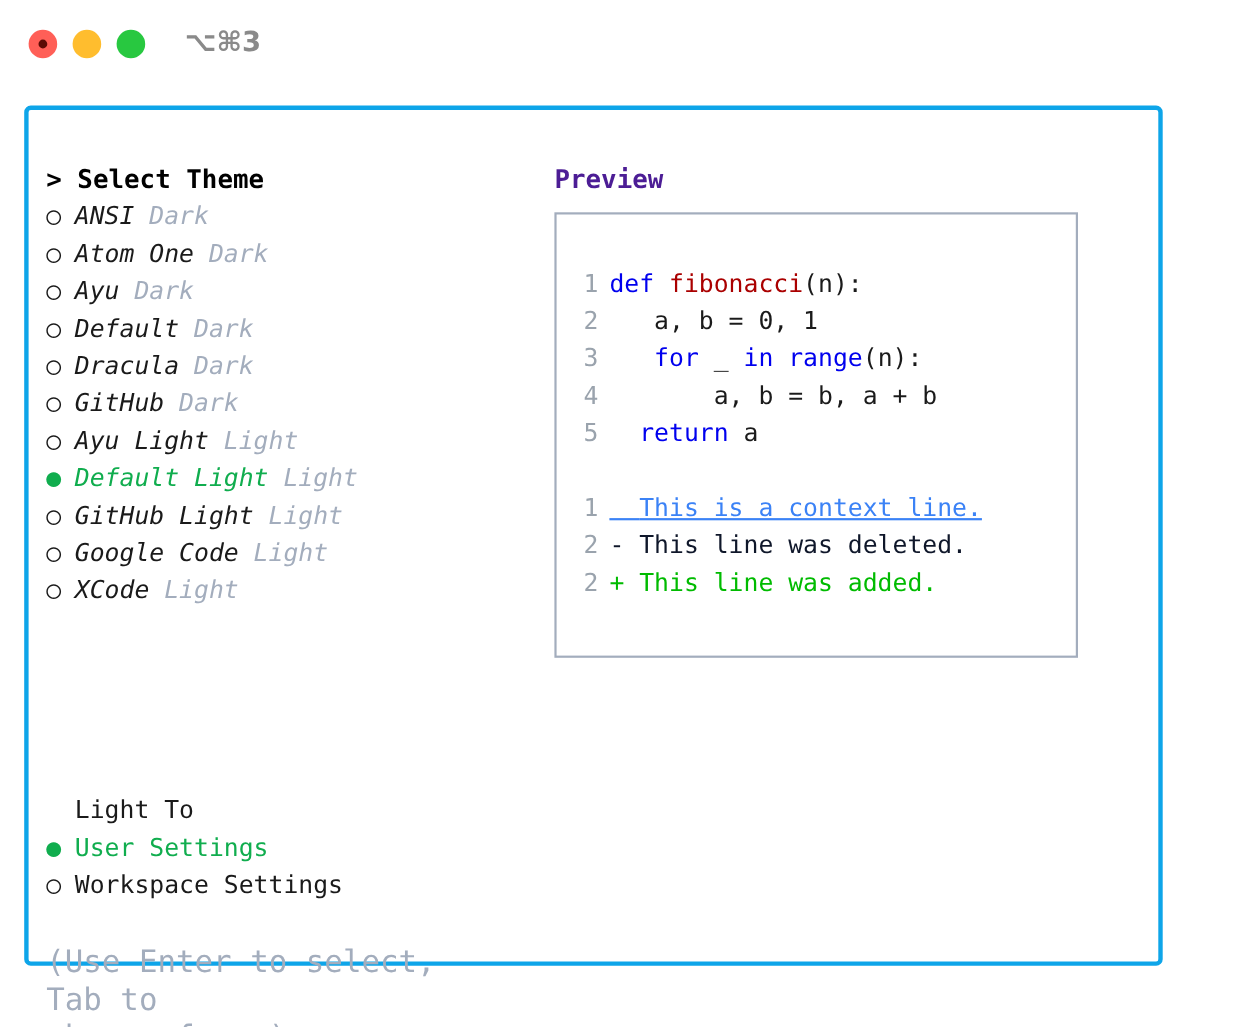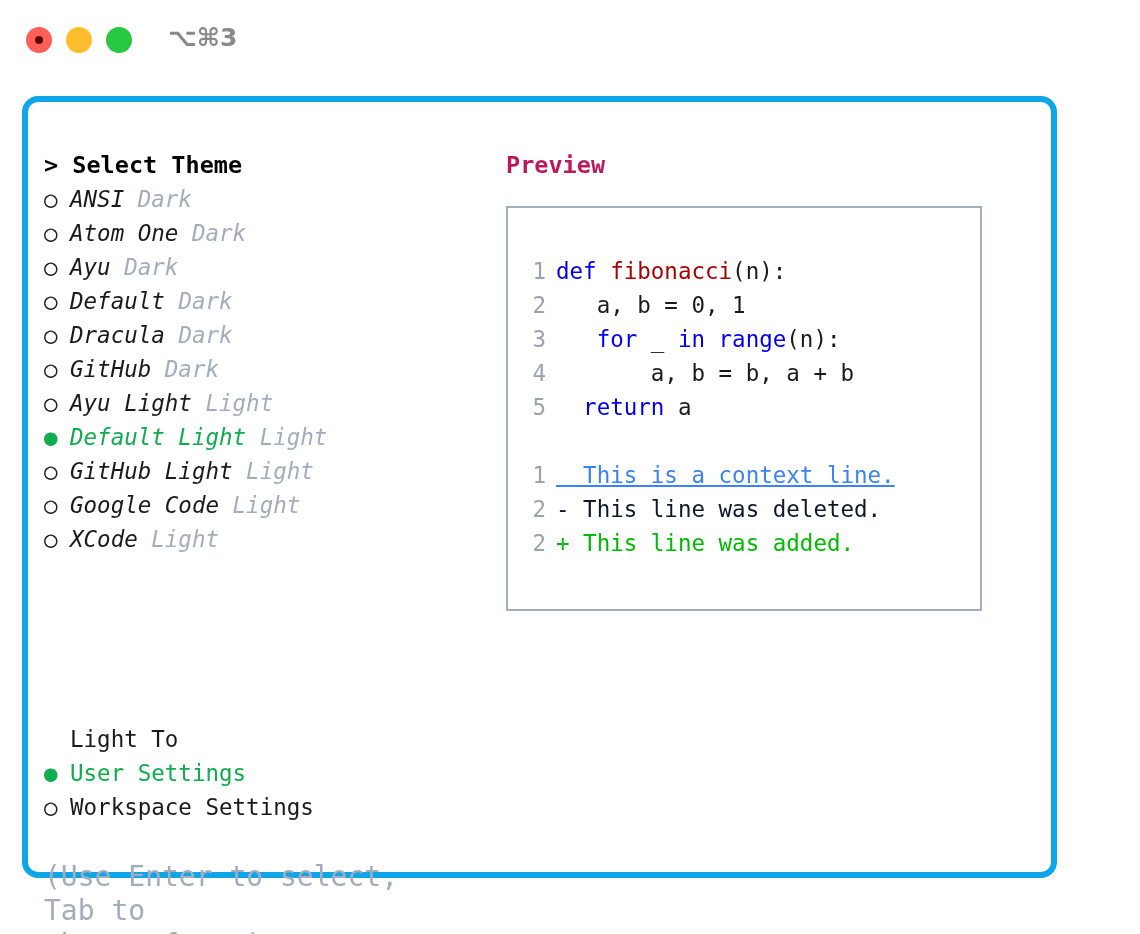--- a/index.html
+++ b/index.html
@@ -65,22 +65,22 @@
     white-space: nowrap;
   }
 
   
   #main-panel {
     position: absolute;
     left: 22px;
     top: 96px;
     width: 1035px;
     height: 782px;
-    border: 6px solid #0ea5e9;
-    border-radius: 16px;
+    border: 4px solid #0ea5e9;
+    border-radius: 6px;
     box-sizing: border-box;
     background: #ffffff;
   }
 
   
   #theme-column {
     position: absolute;
     left: 16px;
     top: 46px;
     width: 440px;
@@ -155,26 +155,26 @@
   #preview-column {
     position: absolute;
     left: 478px;
     top: 46px;
     width: 495px;
   }
   #preview-heading {
     font-family: "DejaVu Sans Mono", "Liberation Mono", monospace;
     font-size: 23.5px;
     font-weight: bold;
-    color: #be185d;
+    color: #4c1d95;
     line-height: 34px;
     white-space: pre;
   }
   #preview-box {
-    margin-top: 24px;
+    margin-top: 13px;
     width: 476px;
     height: 405px;
     border: 2px solid #a3adbd;
     box-sizing: border-box;
     background: #ffffff;
     position: relative;
   }
   #code-area {
     position: absolute;
     left: 10px;

